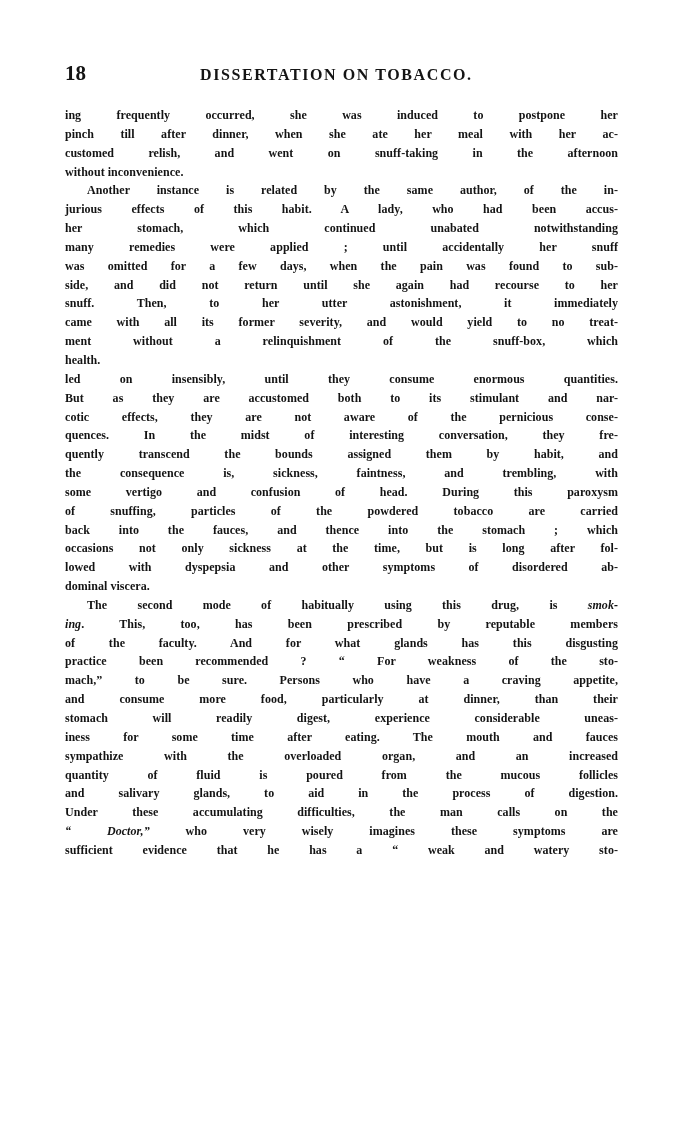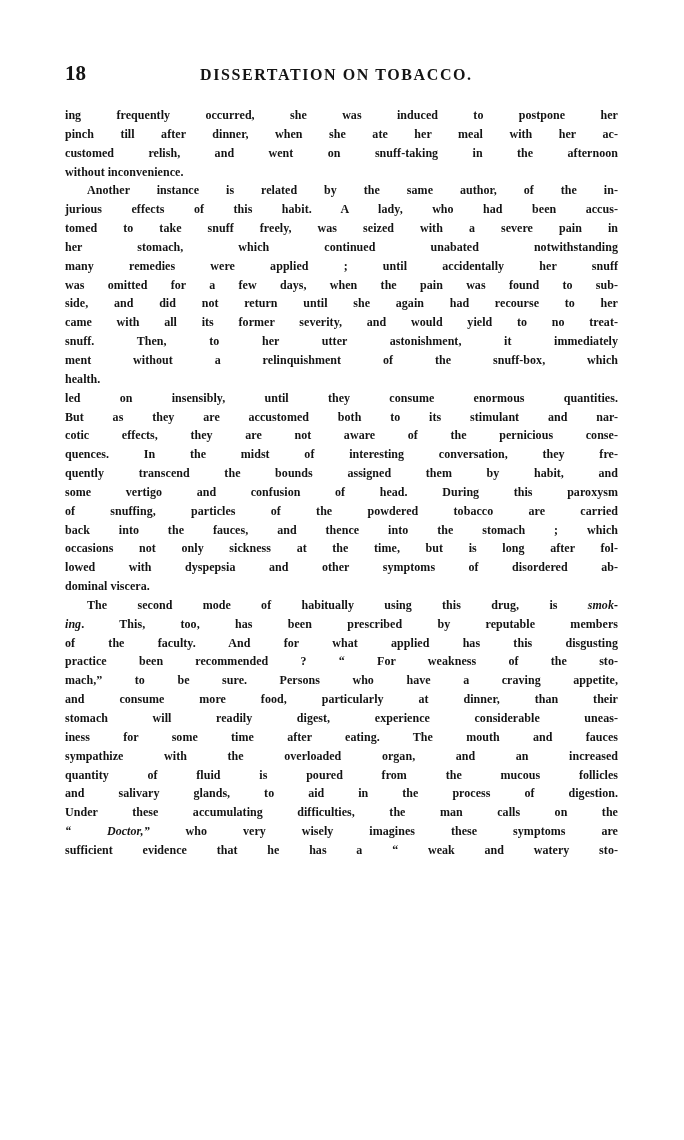--- a/index.html
+++ b/index.html
@@ -46,49 +46,49 @@
     <div>
       <span class="line">ing frequently occurred, she was induced to postpone her</span>
       <span class="line">pinch till after dinner, when she ate her meal with her ac-</span>
       <span class="line">customed relish, and went on snuff-taking in the afternoon</span>
       <span class="line last">without inconvenience.</span>
     </div>
 
     <div>
       <span class="line indent">Another instance is related by the same author, of the in-</span>
       <span class="line">jurious effects of this habit.   A lady, who had been accus-</span>
-      <span class="line">tomed to take snuff freely, was seized with a severe pain in</span>
       <span class="line">her stomach, which continued unabated notwithstanding</span>
       <span class="line">many remedies were applied ; until accidentally her snuff</span>
       <span class="line">was omitted for a few days, when the pain was found to sub-</span>
       <span class="line">side, and did not return until she again had recourse to her</span>
+      <span class="line">snuff.   Then, to her utter astonishment, it immediately</span>
       <span class="line">came with all its former severity, and would yield to no treat-</span>
-      <span class="line">snuff.   Then, to her utter astonishment, it immediately</span>
       <span class="line">ment without a relinquishment of the snuff-box, which</span>
       <span class="line last">health.</span>
     </div>
 
     <div>
       <span class="line">led on insensibly, until they consume enormous quantities.</span>
       <span class="line">But as they are accustomed both to its stimulant and nar-</span>
       <span class="line">cotic effects, they are not aware of the pernicious conse-</span>
       <span class="line">quences.   In the midst of interesting conversation, they fre-</span>
       <span class="line">quently transcend the bounds assigned them by habit, and</span>
+      <span class="line">the consequence is, sickness, faintness, and trembling, with</span>
       <span class="line">some vertigo and confusion of head.   During this paroxysm</span>
       <span class="line">of snuffing, particles of the powdered tobacco are carried</span>
       <span class="line">back into the fauces, and thence into the stomach ; which</span>
       <span class="line">occasions not only sickness at the time, but is long after fol-</span>
       <span class="line">lowed with dyspepsia and other symptoms of disordered ab-</span>
       <span class="line last">dominal viscera.</span>
     </div>
 
     <div>
       <span class="line indent"><span>The second mode of habitually using this drug, is </span><span class="it">smok-</span></span>
       <span class="line"><span class="it">ing</span><span>.   This, too, has been prescribed by reputable members</span></span>
-      <span class="line">of the faculty.   And for what applied has this disgusting</span>
+      <span class="line">of the faculty.   And for what glands has this disgusting</span>
       <span class="line">practice been recommended ?   “ For weakness of the sto-</span>
       <span class="line">mach,” to be sure.   Persons who have a craving appetite,</span>
       <span class="line">and consume more food, particularly at dinner, than their</span>
       <span class="line">stomach will readily digest, experience considerable uneas-</span>
       <span class="line">iness for some time after eating.   The mouth and fauces</span>
       <span class="line">sympathize with the overloaded organ, and an increased</span>
       <span class="line">quantity of fluid is poured from the mucous follicles</span>
       <span class="line">and salivary glands, to aid in the process of digestion.</span>
       <span class="line">Under these accumulating difficulties, the man calls on the</span>
       <span class="line"><span class="it">“ Doctor,”</span><span> who very wisely imagines these symptoms are</span></span>

